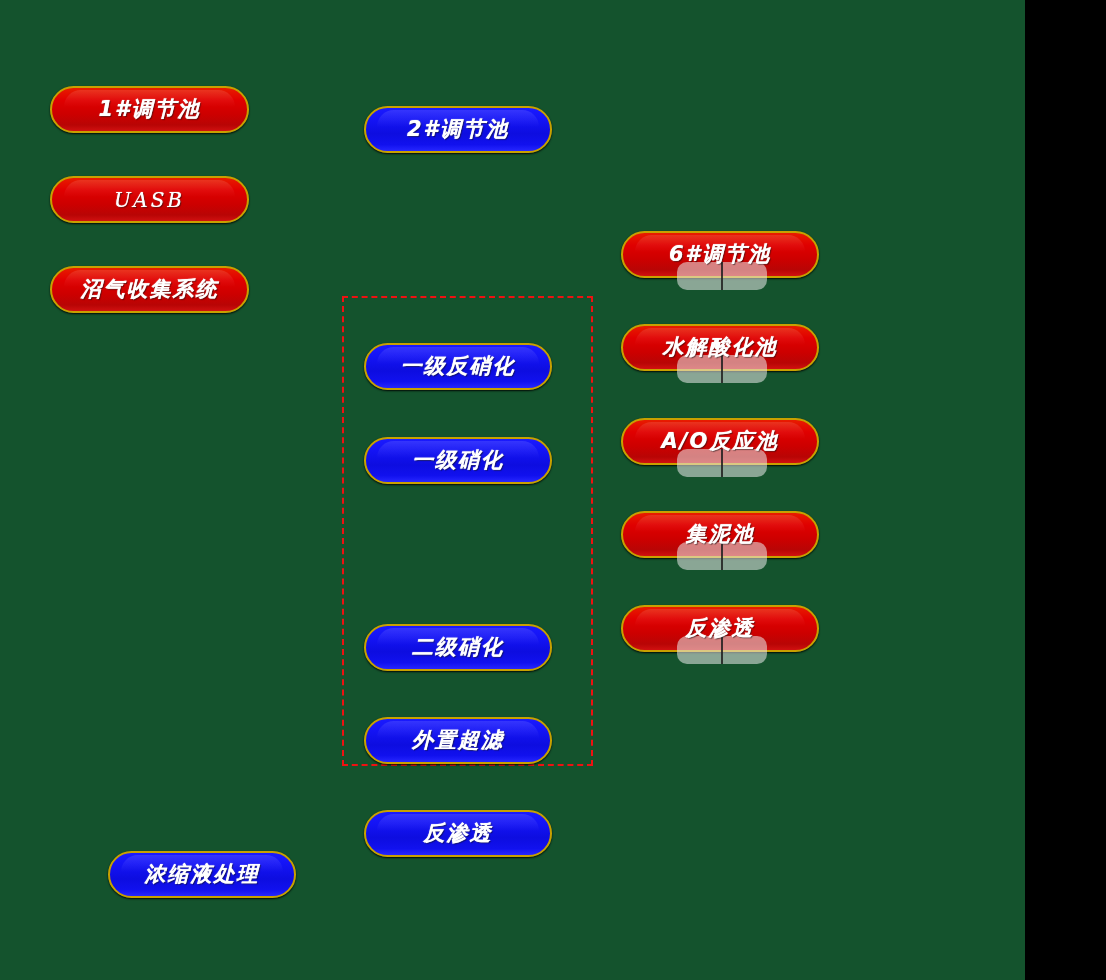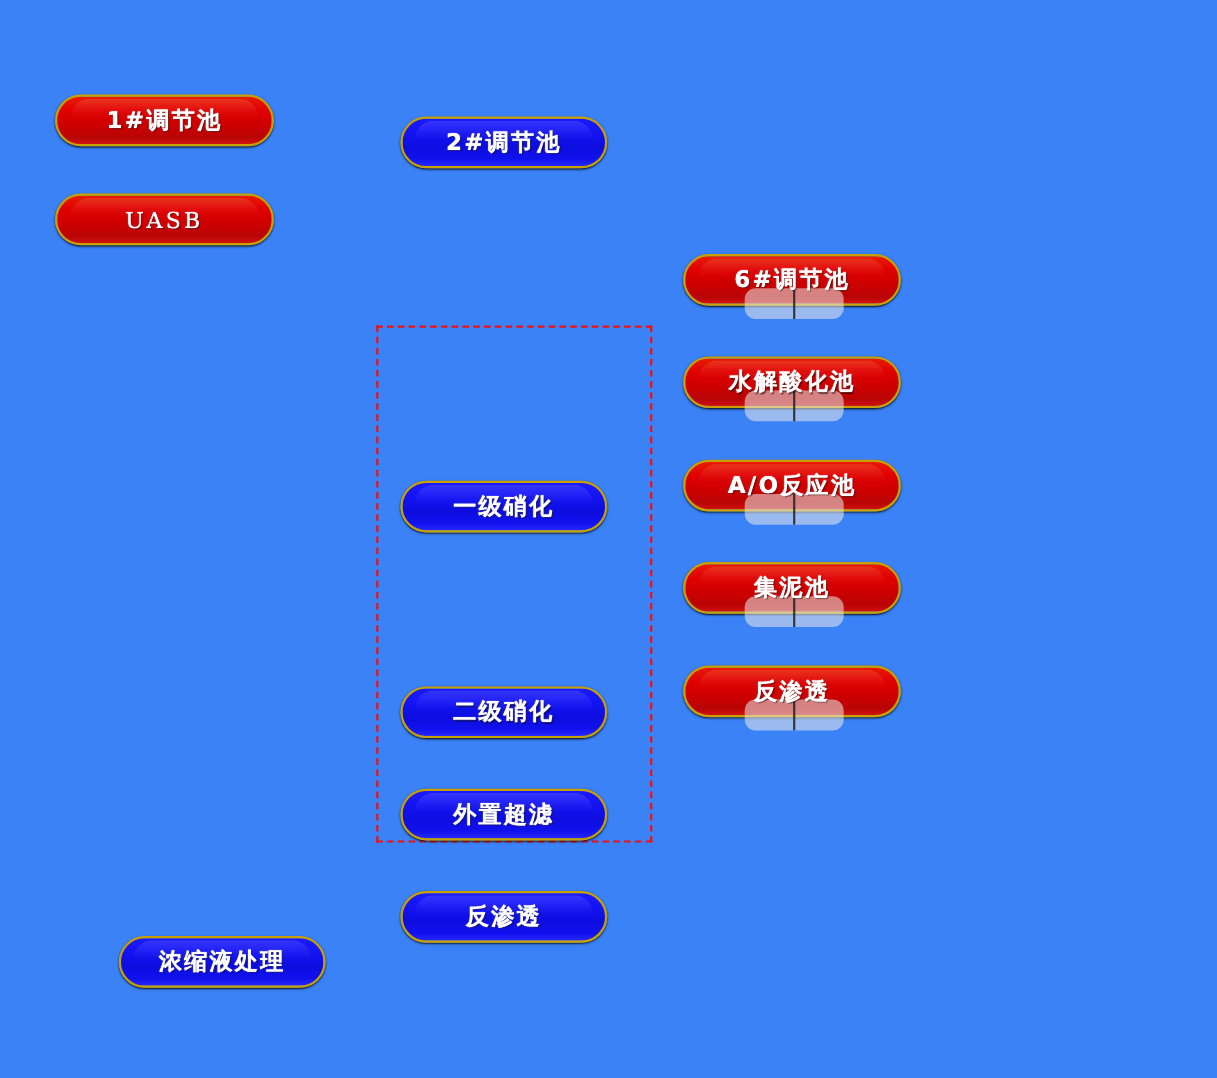--- a/index.html
+++ b/index.html
@@ -6,24 +6,25 @@
   html, body {
     margin: 0;
     padding: 0;
     background: #000000;
   }
   body {
     font-family: "DejaVu Sans", "Liberation Sans", sans-serif;
   }
   #canvas {
     position: relative;
-    width: 1106px;
+    width: 1025px;
     height: 980px;
-    background: #3b82f6;
+    background: #14532d;
     overflow: hidden;
+    font-style: italic;
   }
 
   
   .dashed-group {
     position: absolute;
     box-sizing: border-box;
     border: 2px dashed #ee1111;
     background: transparent;
     pointer-events: none;
   }
@@ -120,25 +121,31 @@
 
 <div id="canvas">
 
 <div class="dashed-group" style="left: 342px; top: 296px; width: 251px; height: 470px; border-color: rgb(238, 17, 17);"></div>
     <div class="node red" style="left: 50px; top: 86px; width: 199px; height: 47px;">
       <span class="label">1#调节池</span>
     </div>
     <div class="node red latin" style="left: 50px; top: 176px; width: 199px; height: 47px;">
       <span class="label">UASB</span>
     </div>
+    <div class="node red" style="left: 50px; top: 266px; width: 199px; height: 47px;">
+      <span class="label">沼气收集系统</span>
+    </div>
     <div class="node blue" style="left: 108px; top: 832px; width: 188px; height: 47px;">
       <span class="label">浓缩液处理</span>
     </div>
     <div class="node blue" style="left: 364px; top: 87px; width: 188px; height: 47px;">
       <span class="label">2#调节池</span>
+    </div>
+    <div class="node blue" style="left: 364px; top: 324px; width: 188px; height: 47px;">
+      <span class="label">一级反硝化</span>
     </div>
     <div class="node blue" style="left: 364px; top: 418px; width: 188px; height: 47px;">
       <span class="label">一级硝化</span>
     </div>
     <div class="node blue" style="left: 364px; top: 605px; width: 188px; height: 47px; text-align: center;">
       <span class="label">二级硝化</span>
     </div>
     <div class="node blue" style="left: 364px; top: 698px; width: 188px; height: 47px;">
       <span class="label">外置超滤</span>
     </div>

